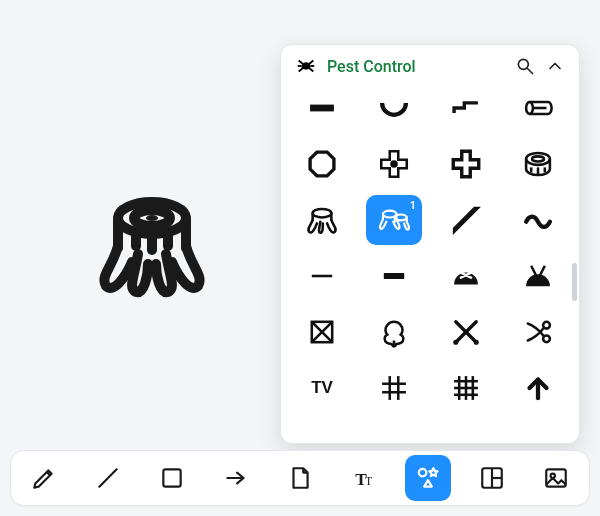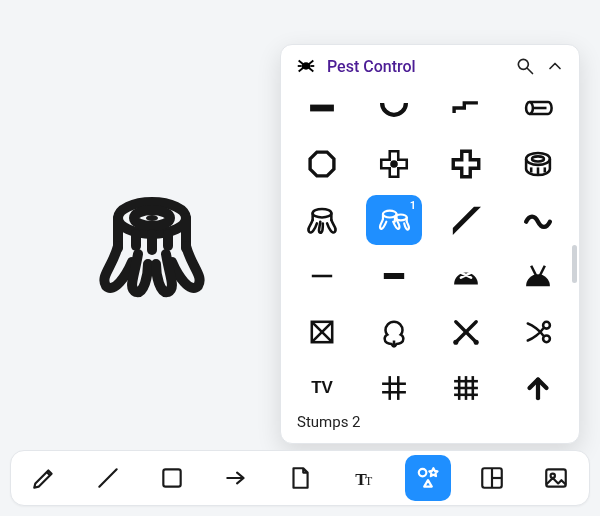--- a/index.html
+++ b/index.html
@@ -8,21 +8,21 @@
   .canvas-icon{position:absolute;left:92px;top:184px;width:120px;height:120px;color:#1a1a1a;}
   .canvas-icon svg{width:100%;height:100%;display:block;}
   
   .toolbar{position:absolute;left:10px;right:10px;bottom:10px;height:56px;background:#fff;border:1px solid #e3e6ea;border-radius:14px;display:flex;align-items:center;justify-content:space-between;padding:0 10px;box-shadow:0 1px 2px rgba(0,0,0,.04);}
   .tbtn{width:46px;height:46px;border-radius:10px;display:flex;align-items:center;justify-content:center;color:#1a1a1a;cursor:pointer;}
   .tbtn svg{width:26px;height:26px;}
   .tbtn.active{background:#1f8fff;color:#fff;}
   
   .picker{position:absolute;left:280px;top:44px;width:300px;height:400px;background:#fff;border:1px solid #e3e6ea;border-radius:12px;box-shadow:0 8px 24px rgba(0,0,0,.12);display:flex;flex-direction:column;}
   .picker-head{display:flex;align-items:center;gap:10px;padding:10px 14px 6px 14px;}
-  .picker-title{font-size:16px;font-weight:500;color:#4c1d95;flex:1;}
+  .picker-title{font-size:16px;font-weight:500;color:#15803d;flex:1;}
   .head-ico{width:20px;height:20px;color:#222;display:flex;align-items:center;justify-content:center;cursor:pointer;}
   .head-ico svg{width:20px;height:20px;}
   .brand-ico{width:22px;height:22px;}
   .brand-ico svg{width:22px;height:22px;}
   .grid-wrap{flex:1;overflow:hidden;position:relative;padding:0 8px;}
   .grid{display:grid;grid-template-columns:repeat(4,1fr);gap:6px;justify-items:center;align-items:center;}
   .cell{width:56px;height:50px;display:flex;align-items:center;justify-content:center;color:#111;cursor:pointer;border-radius:10px;}
   .cell svg{width:34px;height:34px;}
   .cell.selected{background:#1f8fff;color:#fff;position:relative;}
   .cell .badge{position:absolute;top:4px;right:6px;font-size:11px;color:#fff;font-weight:600;}
@@ -390,21 +390,20 @@
           </svg>
         </div>
         <div class="cell">
           <svg>
             <use href="#sym-arrow-up"></use>
           </svg>
         </div>
       </div>
     <div class="scroll-ind"></div>
   </div>
-  <div class="picker-foot">Stumps 2</div>
 </div>
 
 <div class="toolbar">
   <div class="tbtn">
       <svg>
         <use href="#tb-draw"></use>
       </svg>
     </div>
   <div class="tbtn">
       <svg>

